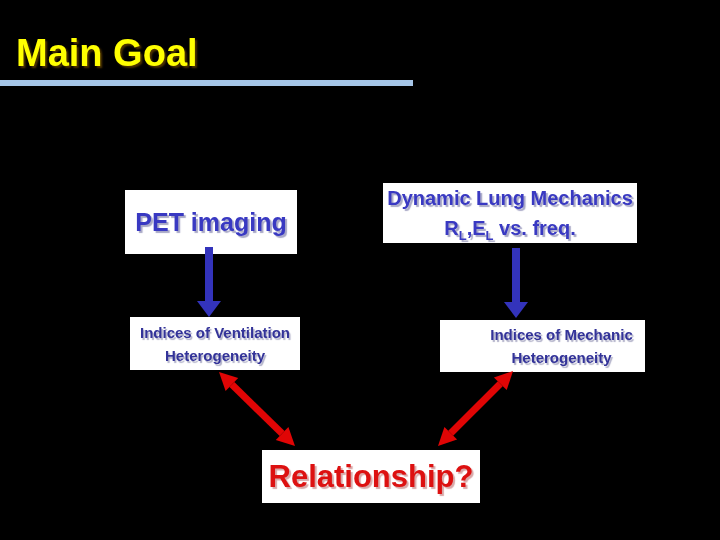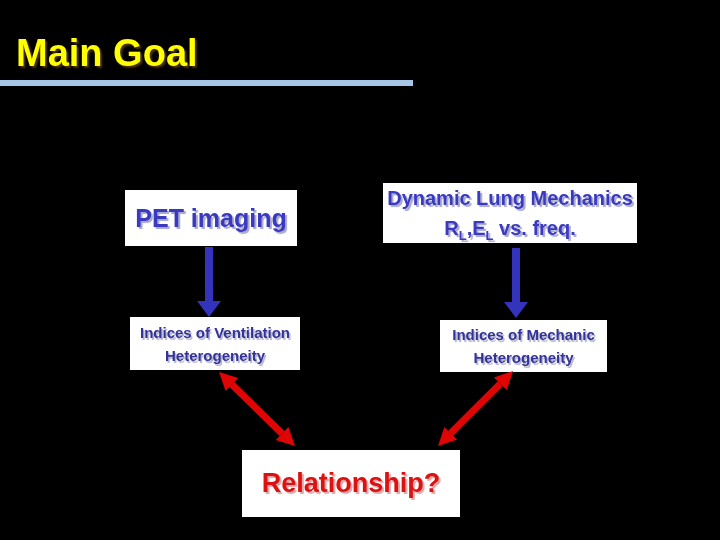--- a/index.html
+++ b/index.html
@@ -25,35 +25,35 @@
     position:absolute;left:63px;top:100px;width:560px;
     text-align:center;color:var(--text-white,#fff);
     font-size:22px;line-height:31px;font-weight:400;
   }
   .qline{white-space:pre;}
   .box{
     position:absolute;background:var(--box-white,#fff);
     display:flex;flex-direction:column;align-items:center;justify-content:center;
     text-align:center;font-weight:bold;
   }
-  .box-pet{left:125px;top:190px;width:172px;height:56px;
+  .box-pet{left:125px;top:190px;width:172px;height:64px;
     color:var(--box-blue,#3939c2);font-size:25px;
     text-shadow:2px 2px 1px #a8a8c6;}
   .box-dynamic{left:383px;top:183px;width:254px;height:60px;
     color:var(--box-blue,#3939c2);font-size:20px;line-height:30px;
     text-shadow:2px 2px 1px #a8a8c6;}
   .box-dynamic sub{font-size:13px;line-height:0;}
   .box-vent{left:130px;top:317px;width:170px;height:53px;
     color:var(--indices-blue,#333399);font-size:15px;line-height:23px;
     text-shadow:1.5px 1.5px 1px #b0b0c8;align-items:center;}
   .box-mech{left:440px;top:320px;width:167px;height:52px;
     color:var(--indices-blue,#333399);font-size:15px;line-height:23px;
-    text-shadow:1.5px 1.5px 1px #b0b0c8;}
-  .box-rel{left:242px;top:450px;width:218px;height:67px;
-    color:var(--relationship-red,#dd1111);font-size:27px;
+    text-shadow:1.5px 1.5px 1px #b0b0c8;padding-left:38px;}
+  .box-rel{left:262px;top:450px;width:218px;height:53px;
+    color:var(--relationship-red,#dd1111);font-size:31px;
     text-shadow:2px 2px 1px #d8a8a8;}
   .arrows{position:absolute;left:0;top:0;pointer-events:none;}
   .blue-shaft{stroke:var(--arrow-blue,#3333bb);stroke-width:8;}
   .blue-head{fill:var(--arrow-blue,#3333bb);}
   .red-shaft{stroke:var(--arrow-red,#e00505);stroke-width:7;}
   .red-head{fill:var(--arrow-red,#e00505);}
 </style>
 </head>
 <body>
 

